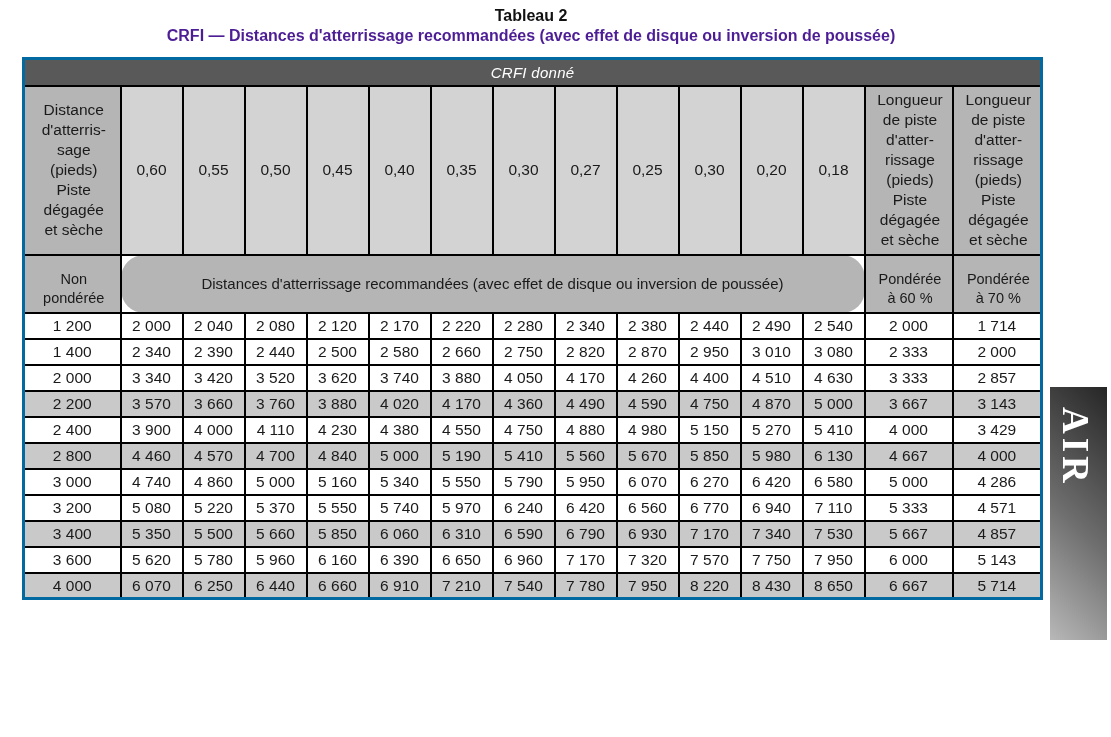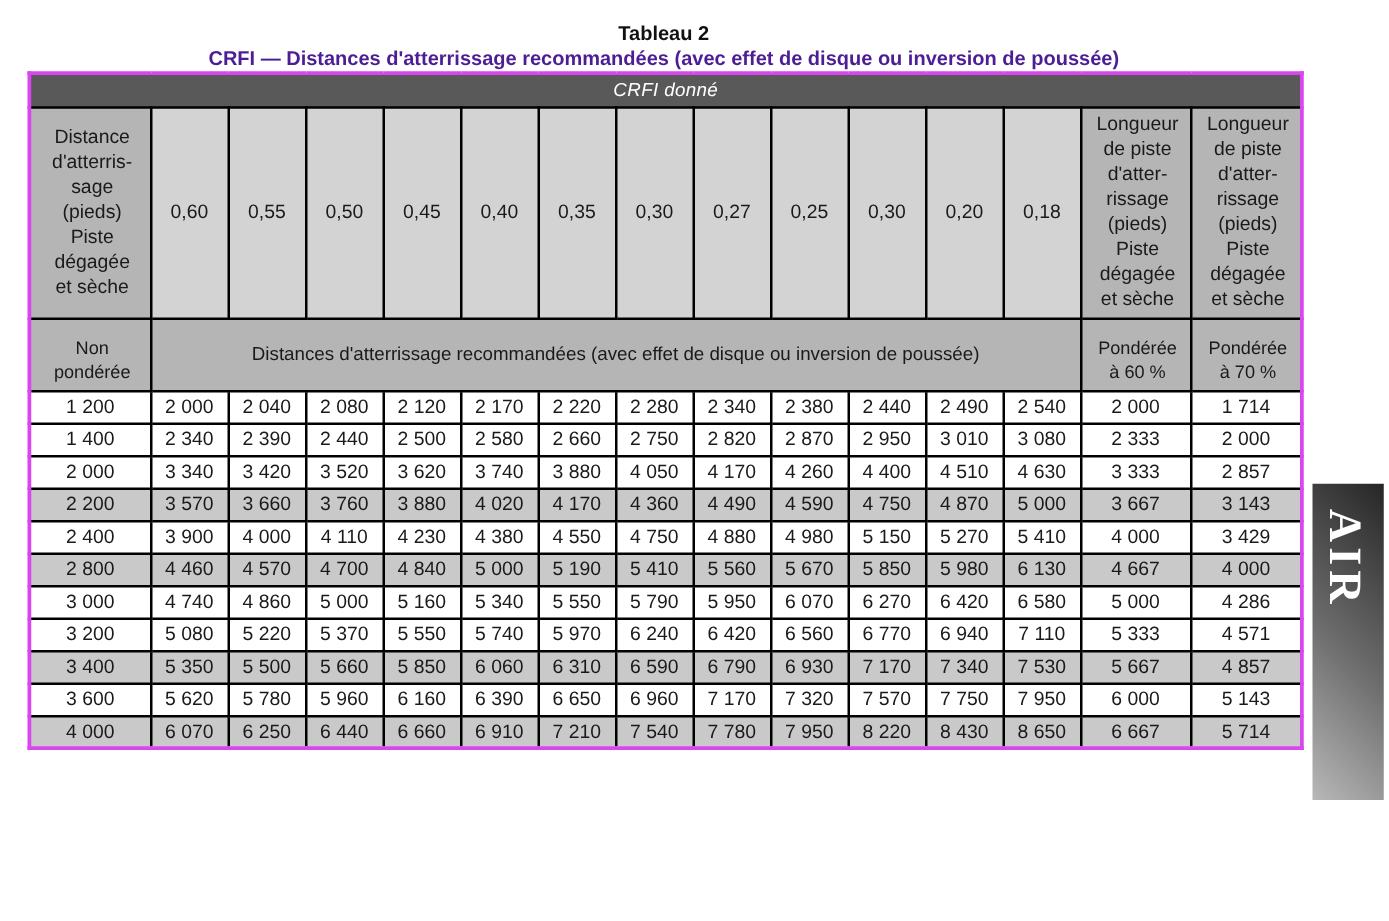--- a/index.html
+++ b/index.html
@@ -1,28 +1,28 @@
 <!DOCTYPE html>
 <html><head>
 <meta charset="utf-8">
 <style>
   * { margin:0; padding:0; box-sizing:border-box; }
   html,body { background:#ffffff; }
   body {
     width:1111px; height:737px; position:relative; overflow:hidden;
     font-family:"Liberation Sans", sans-serif; color:#1a1a1a;
   }
-  .title-block { position:absolute; top:18px; left:0; width:1062px; text-align:center; }
+  .title-block { position:absolute; top:6px; left:0; width:1062px; text-align:center; }
   .title-line { font-size:16px; font-weight:700; line-height:20px; color:#111; }
   .subtitle-line { font-size:16px; font-weight:700; line-height:20px; color:#4c1d95; }
 
   table.crfi {
     position:absolute; left:22px; top:57px; width:1018px;
     border-collapse:collapse; table-layout:fixed;
-    border:3px solid #d946ef;
+    border:3px solid #0369a1;
   }
   table.crfi td { border:2px solid #000; text-align:center; vertical-align:middle; }
 
   
   td.banner {
     height:27px; background:#595959; color:#ffffff;
     font-style:italic; font-size:15px; letter-spacing:0.3px;
   }
 
   
@@ -30,21 +30,21 @@
   td.head-text {
     background:#b5b5b5 !important; text-align:left; vertical-align:middle;
     white-space:pre-line; font-size:14.5px; line-height:1.3; padding:3px 3px 3px 6px;
   }
 
   
   tr.subhead td { height:56px; background:#b5b5b5; }
   td.subhead-left, td.subhead-right {
     text-align:left; white-space:pre-line; font-size:14.5px; line-height:1.35; padding:14px 3px 3px 6px;
   }
-  td.subhead-span { font-size:15px; }
+  td.subhead-span { font-size:15px;border-radius:23px; }
 
   
   tbody.data td { height:26px; background:#ffffff; font-size:15.5px; padding:1px 2px; }
   tbody.data tr.shaded td { background:#c9c9c9; }
 
   
   .air-tab {
     position:absolute; left:1050px; top:387px; width:57px; height:253px;
     background:linear-gradient(225deg, #262626 0%, #6f6f6f 55%, #b8b8b8 100%);
   }

